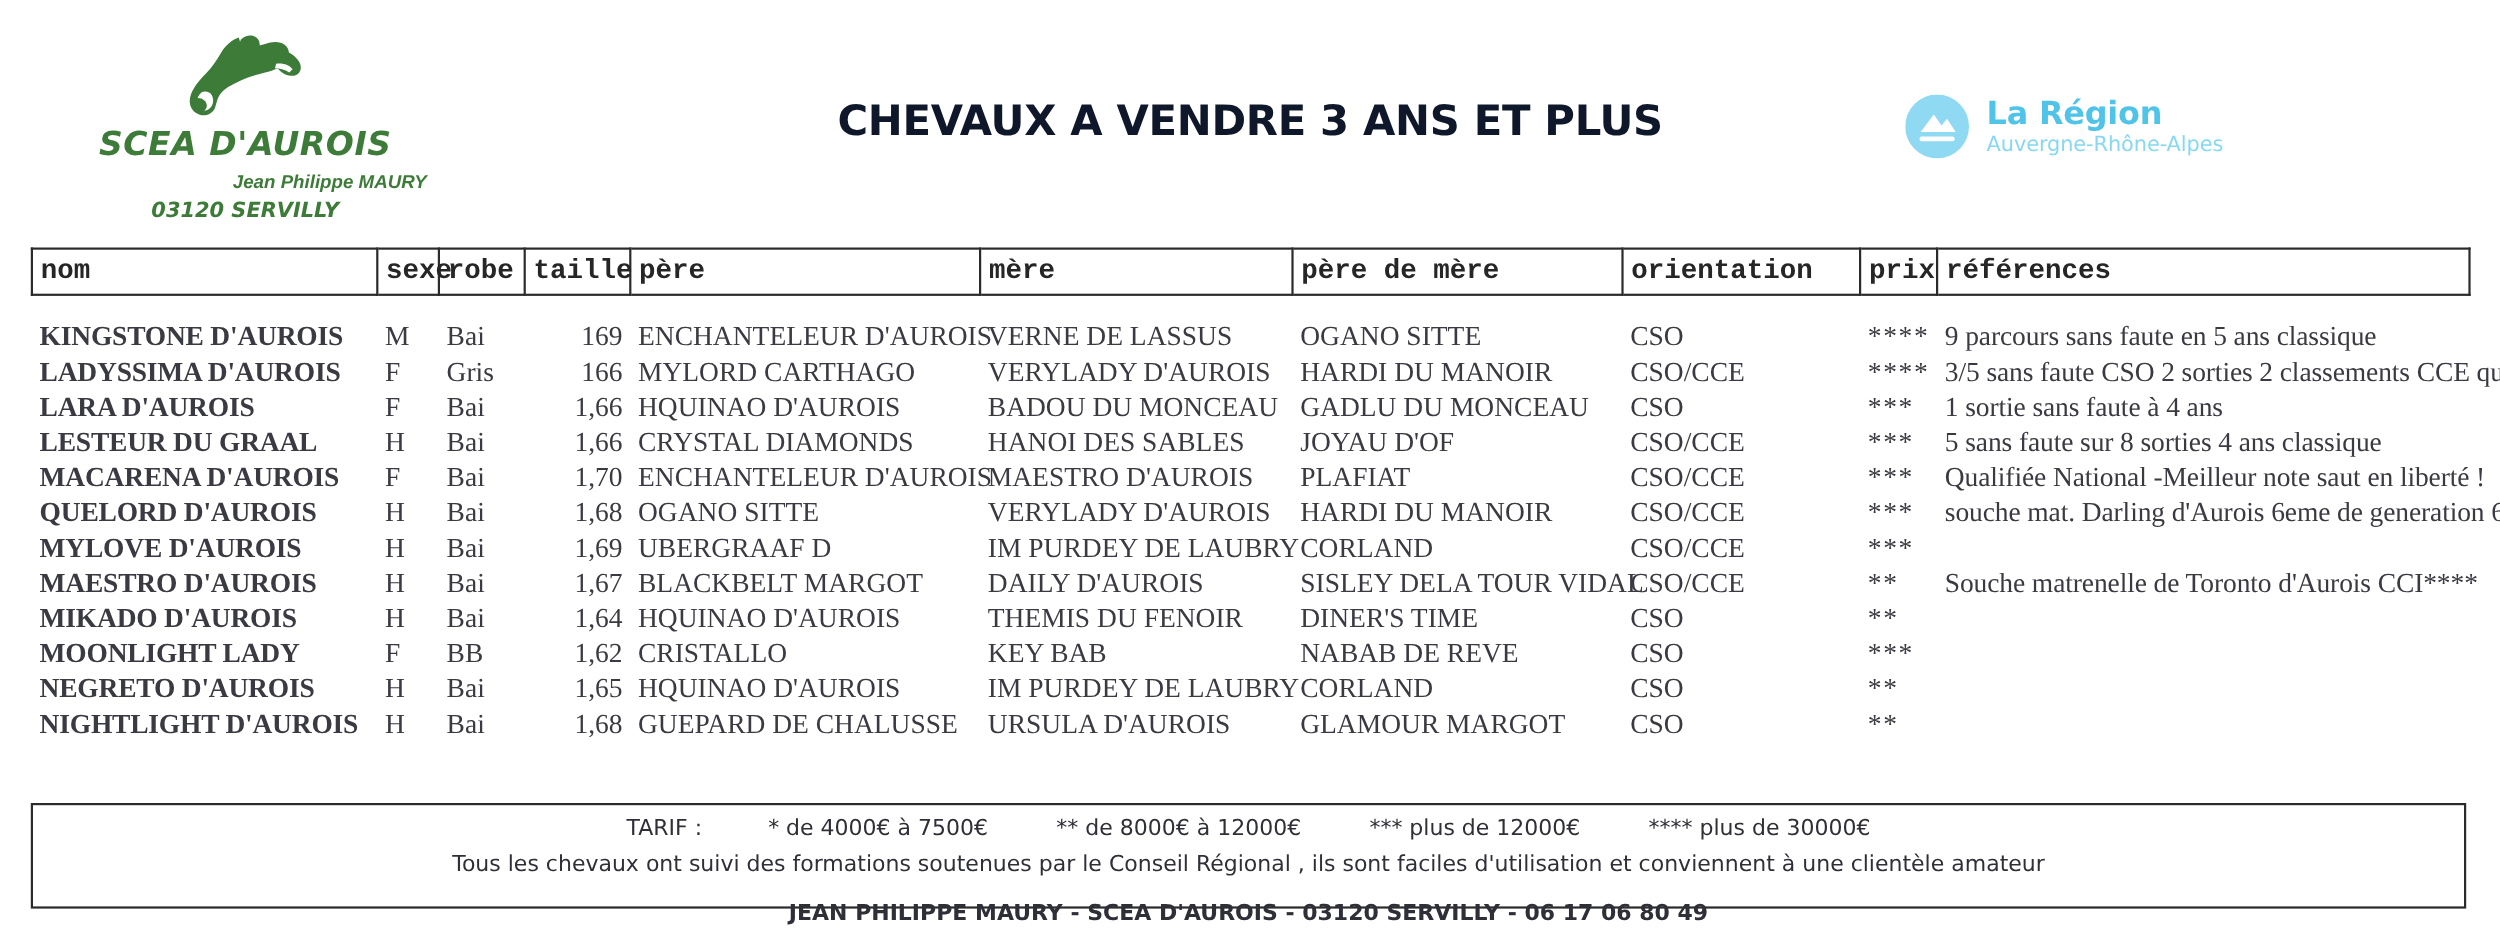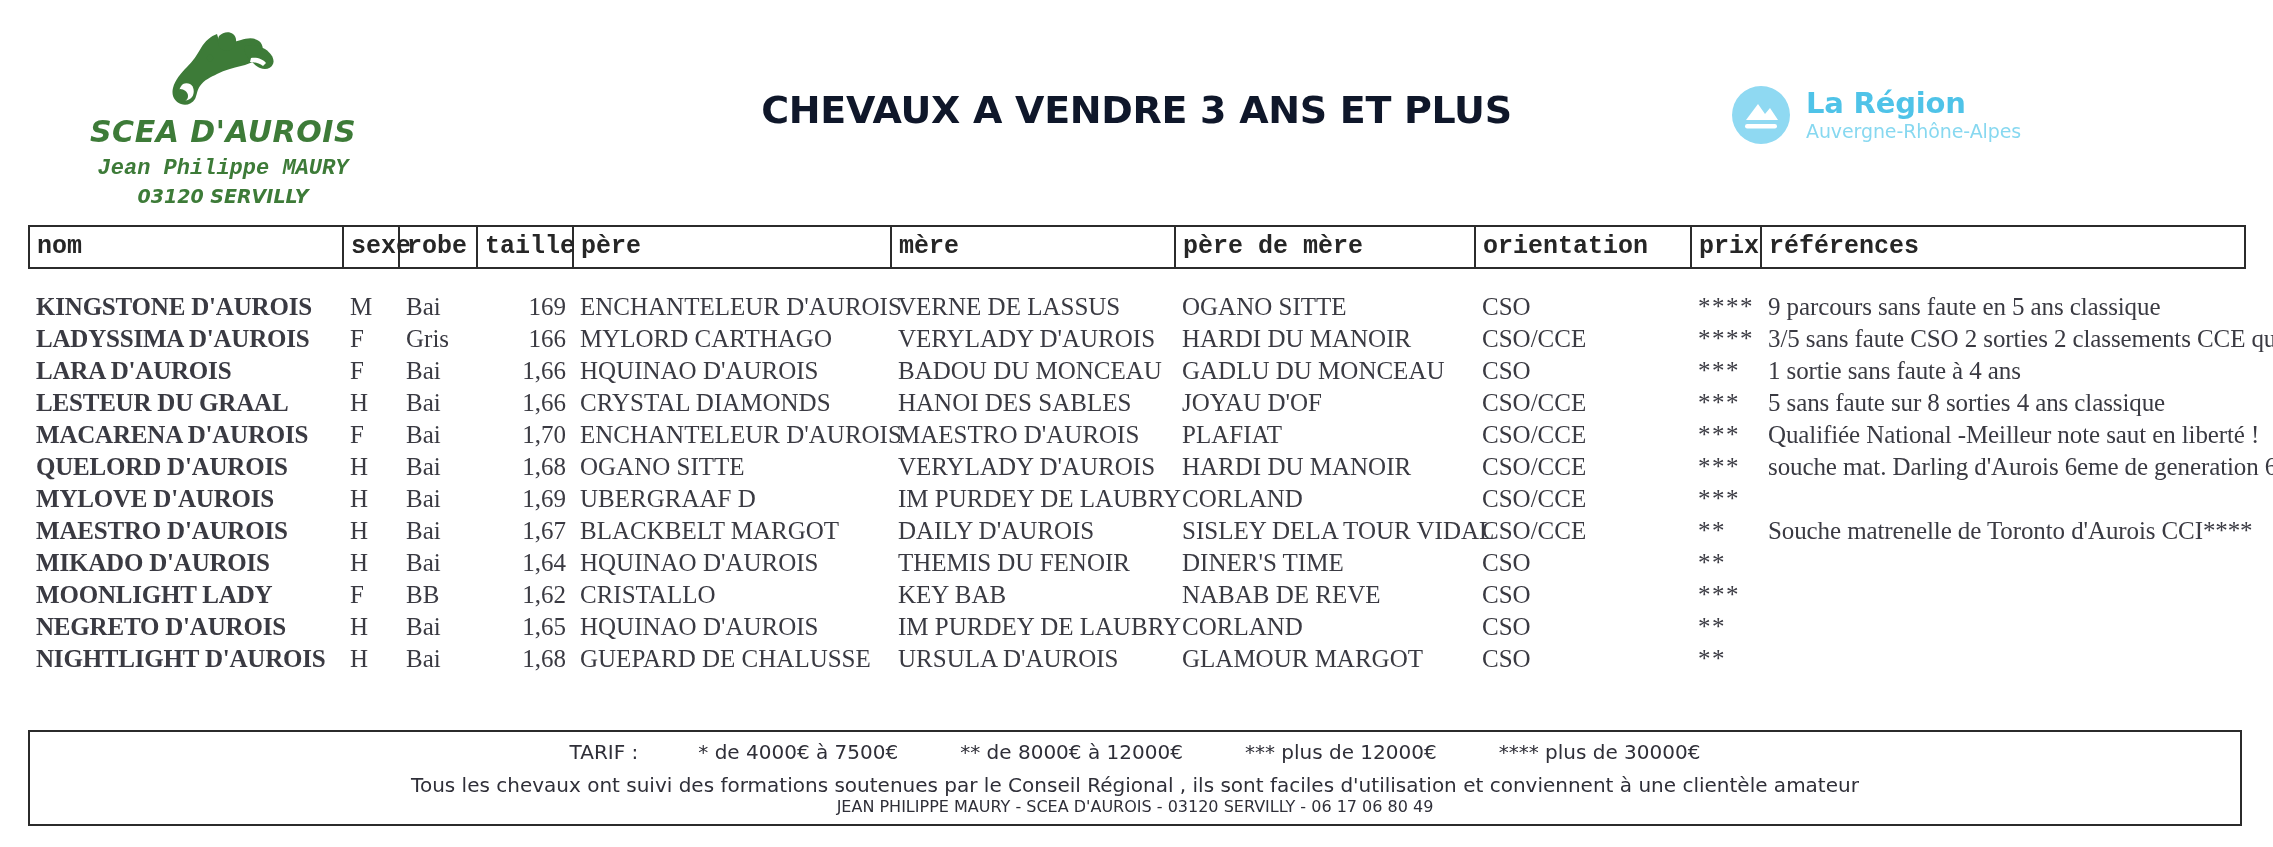--- a/index.html
+++ b/index.html
@@ -39,27 +39,28 @@
   .brand-name {
     font-family: "DejaVu Sans", sans-serif;
     font-weight: bold;
     font-style: italic;
     font-size: 30px;
     letter-spacing: 0.5px;
     color: #3d7b38;
     white-space: nowrap;
   }
   .brand-person {
-    font-family: Liberation Mono, monospace;
+    font-family: Liberation Sans, sans-serif;
     font-weight: bold;
     font-style: italic;
-    font-size: 22px;
+    font-size: 17px;
     color: #3d7b38;
     margin-top: 7px;
     white-space: nowrap;
+    text-align: right;
   }
   .brand-addr {
     font-family: "DejaVu Sans", sans-serif;
     font-weight: bold;
     font-style: italic;
     font-size: 19px;
     color: #3d7b38;
     margin-top: 4px;
     white-space: nowrap;
   }
@@ -191,23 +192,23 @@
   .tarif-item:last-child { margin-right: 0; }
 
   .note-line {
     text-align: center;
     font-size: 20px;
     margin-top: 9px;
     white-space: nowrap;
   }
   .contact-line {
     text-align: center;
-    font-size: 16px;
-    font-weight: normal;
-    margin-top: 0;
+    font-size: 20px;
+    font-weight: bold;
+    margin-top: 20px;
     white-space: nowrap;
   }
 </style>
 </head>
 <body>
 
 <div class="header">
 
   <div class="brand">
     <svg class="brand-logo" viewBox="0 0 140 82">

